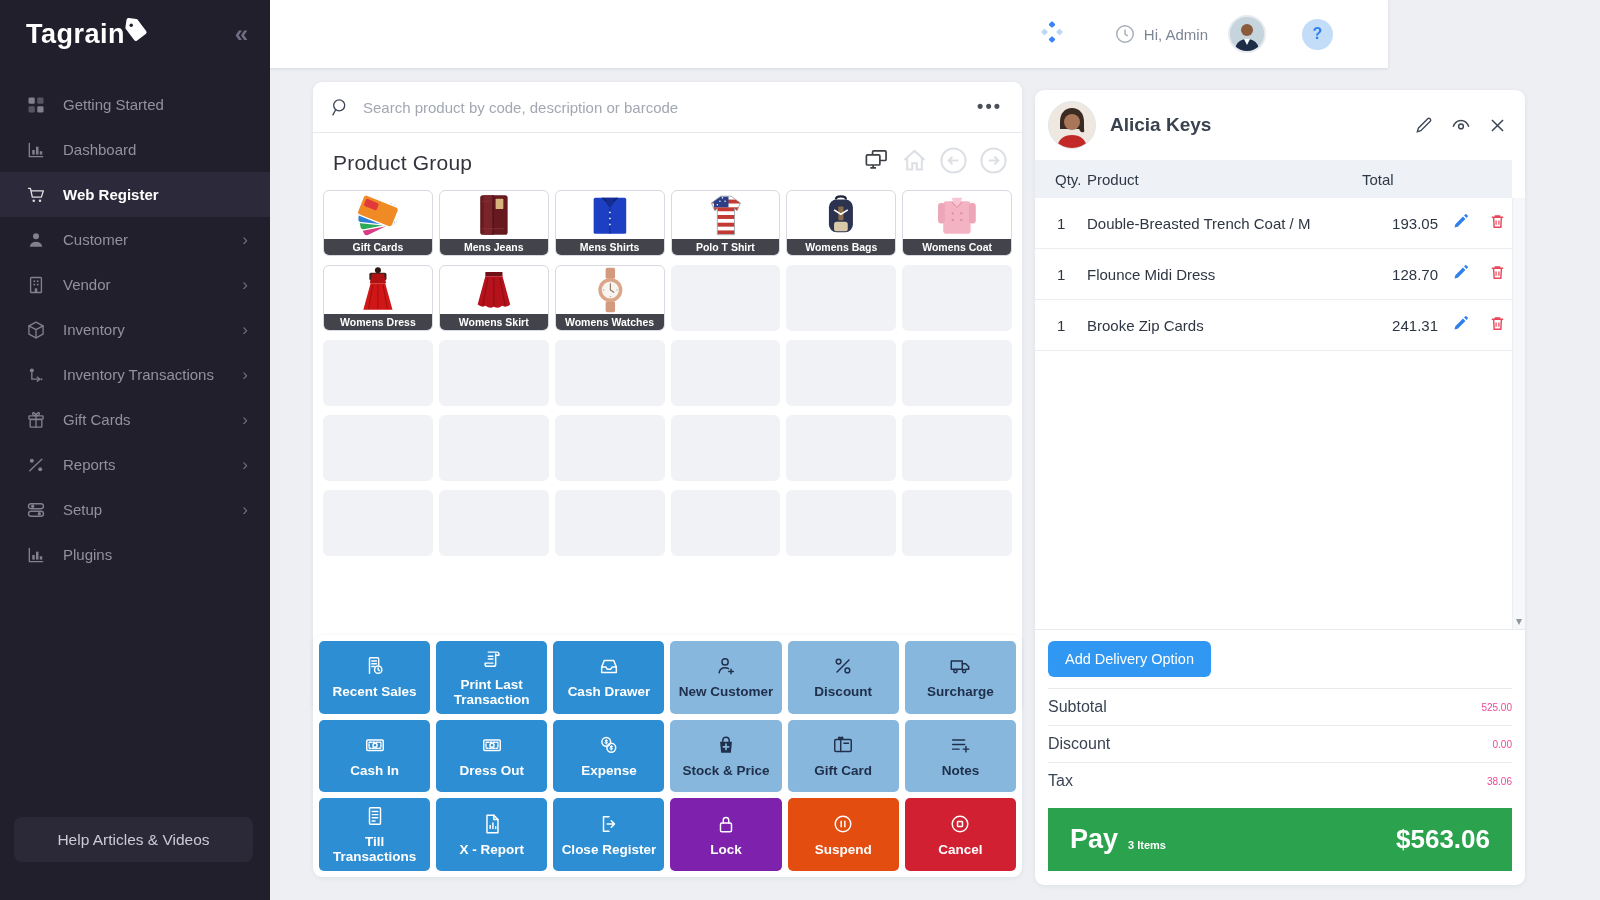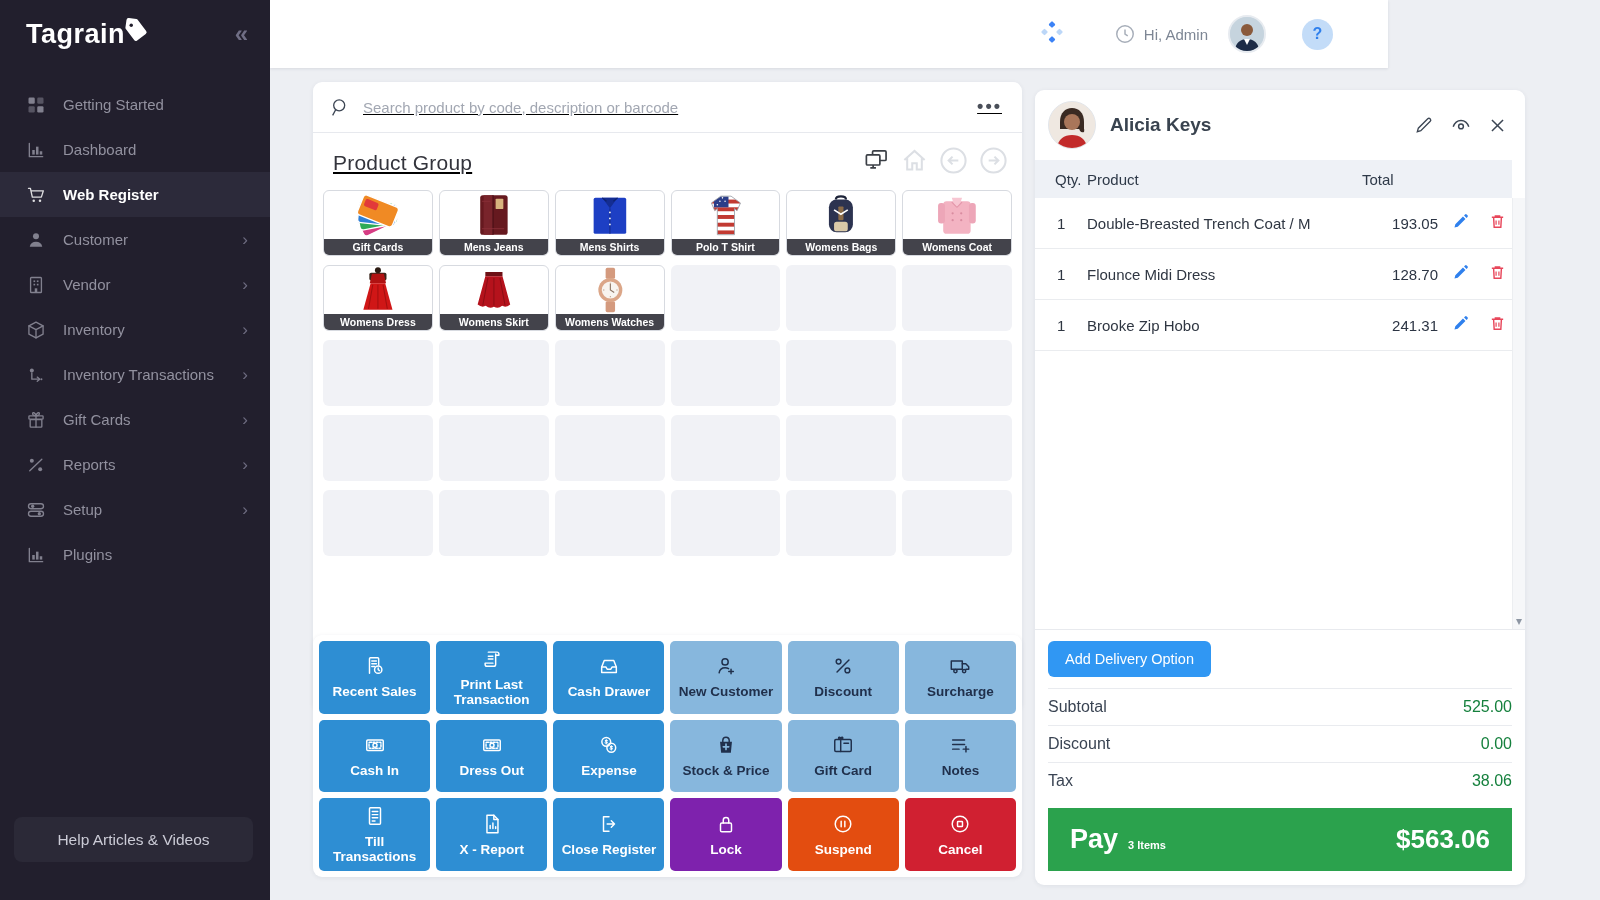--- a/index.html
+++ b/index.html
@@ -21,21 +21,21 @@
 
   
   .topbar { position:absolute; left:270px; top:0; width:1118px; height:68px; background:#fff; box-shadow:0 1px 3px rgba(20,30,60,.10); display:flex; align-items:center; justify-content:flex-end; padding-right:55px; z-index:4;gap:8px; }
   .tb-diamonds { margin-right:42px; cursor:pointer; }
   .tb-greet { display:flex; align-items:center; gap:8px; color:#7d8694; font-size:15px; cursor:pointer; }
   .tb-avatar { width:38px; height:38px; border-radius:50%; overflow:hidden; margin:0 28px 0 12px; border:2px solid #e7ebf0; cursor:pointer; background:#cfdbe4; }
   .tb-help { width:31px; height:31px; border-radius:50%; background:#c3dcf8; color:#2f80ed; font-weight:bold; font-size:16px; display:flex; align-items:center; justify-content:center; cursor:pointer; }
 
   
   .panel { background:#fff; border-radius:9px; box-shadow:0 1px 5px rgba(25,40,70,.07); position:absolute; }
-  .products-panel { left:313px; top:82px; width:709px; height:629px;text-decoration:underline; }
+  .products-panel { left:313px; top:82px; width:709px; height:629px; }
   .search-row { height:51px; display:flex; align-items:center; gap:12px; padding:0 20px 0 17px; border-bottom:1px solid #e7e9ee; }
   .search-row svg { color:#3c4553; }
   .search-input { flex:1; border:none; outline:none; font-size:15px; color:#333; font-family:inherit; }
   .search-input::placeholder { color:#a2a7b2; }
   .dots { color:#4a4f59; font-size:18px; font-weight:bold; letter-spacing:2px; cursor:pointer; line-height:0.4; }
   .pg-header { display:flex; align-items:center; padding:13px 14px 9px 20px; }
   .pg-title { font-size:21px; color:#33343c; font-weight:500; letter-spacing:.2px; flex:1; }
   .pg-icons { display:flex; align-items:center; gap:11px; }
   .pg-icons .dark { color:#3b3f46; cursor:pointer; }
   .pg-icons .dim  { color:#dcdfe4; cursor:pointer; }
@@ -73,21 +73,21 @@
   .cr-name { flex:1; padding-right:6px; }
   .cr-total { width:78px; text-align:right; color:#2c3544; }
   .cr-edit { width:44px; text-align:center; cursor:pointer; }
   .cr-del { width:30px; text-align:center; cursor:pointer; }
   .scrollbar { position:absolute; right:0; top:0; bottom:0; width:13px; background:#f6f7f9; border-left:1px solid #eceef1; display:flex; align-items:flex-end; justify-content:center; }
   .scrollbar .arr { color:#8d96a3; font-size:12px; line-height:1; padding-bottom:2px; }
   .delivery-row { padding:11px 13px; }
   .delivery-btn { background:#3097f3; color:#fff; border:none; font-family:inherit; font-size:14.5px; padding:10px 17px; border-radius:6px; cursor:pointer; }
   .totals { padding:0 13px; }
   .total-row { height:37px; display:flex; align-items:center; justify-content:space-between; border-top:1px solid #e9ebef; font-size:16px; color:#3a4453; }
-  .total-row .val { font-size:16px; color:#15803d; }
+  .total-row .val { font-size:10px; color:#ec4899; }
   .pay-btn { margin:9px 13px 14px; height:63px; background:#2ba24d; border-radius:0; display:flex; align-items:center; padding:0 22px; color:#fff; cursor:pointer; }
   .pay-label { font-size:27px; font-weight:bold; }
   .pay-items { font-size:11px; font-weight:bold; margin:10px 0 0 10px; }
   .pay-amount { margin-left:auto; font-size:26px; font-weight:bold; }
 </style>
 </head>
 <body>
 
 <div class="sidebar">
   <div class="logo-row">
@@ -678,21 +678,21 @@
           <span class="cr-edit"><svg width="17" height="17" viewBox="0 0 24 24" fill="#2f80ed">
               <path d="M3.5 20.5l1.2-4.6L15.5 5l3.5 3.5L8.1 19.3 3.5 20.5zM17 3.5 20.5 7l1.4-1.4a1.6 1.6 0 0 0 0-2.3L20.7 2.1a1.6 1.6 0 0 0-2.3 0L17 3.5z"></path>
             </svg></span>
           <span class="cr-del"><svg width="17" height="17" viewBox="0 0 24 24" fill="none" stroke="#e8465a" stroke-width="2">
               <path d="M4 6h16M9 6V4h6v2M6.5 6l.8 14h9.4l.8-14"></path>
               <path d="M10 10.5v6M14 10.5v6" stroke-width="1.7"></path>
             </svg></span>
         </div>
         <div class="cart-row">
           <span class="cr-qty">1</span>
-          <span class="cr-name">Brooke Zip Hobo</span>
+          <span class="cr-name">Brooke Zip Cards</span>
           <span class="cr-total">241.31</span>
           <span class="cr-edit"><svg width="17" height="17" viewBox="0 0 24 24" fill="#2f80ed">
               <path d="M3.5 20.5l1.2-4.6L15.5 5l3.5 3.5L8.1 19.3 3.5 20.5zM17 3.5 20.5 7l1.4-1.4a1.6 1.6 0 0 0 0-2.3L20.7 2.1a1.6 1.6 0 0 0-2.3 0L17 3.5z"></path>
             </svg></span>
           <span class="cr-del"><svg width="17" height="17" viewBox="0 0 24 24" fill="none" stroke="#e8465a" stroke-width="2">
               <path d="M4 6h16M9 6V4h6v2M6.5 6l.8 14h9.4l.8-14"></path>
               <path d="M10 10.5v6M14 10.5v6" stroke-width="1.7"></path>
             </svg></span>
         </div>
       </div>

